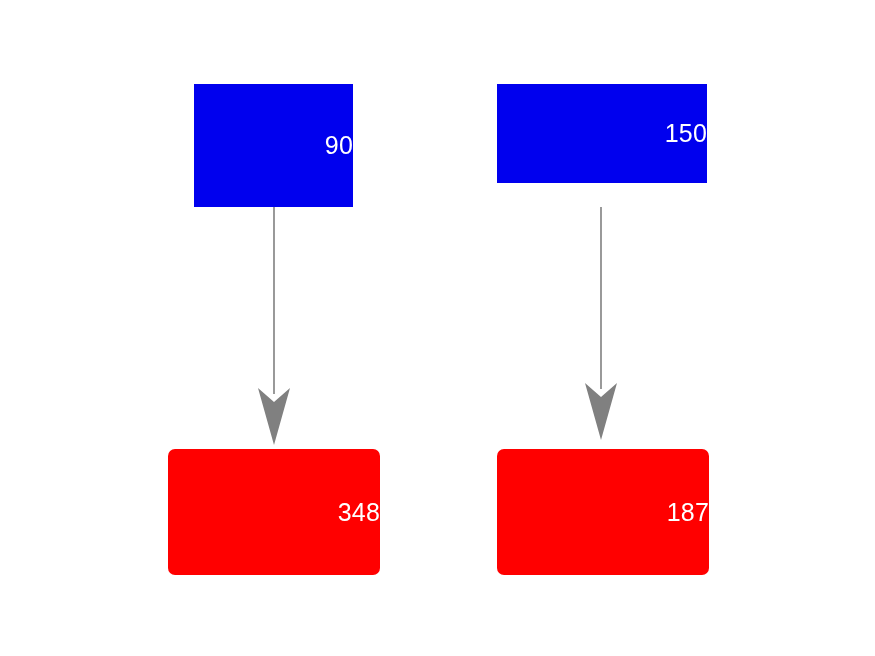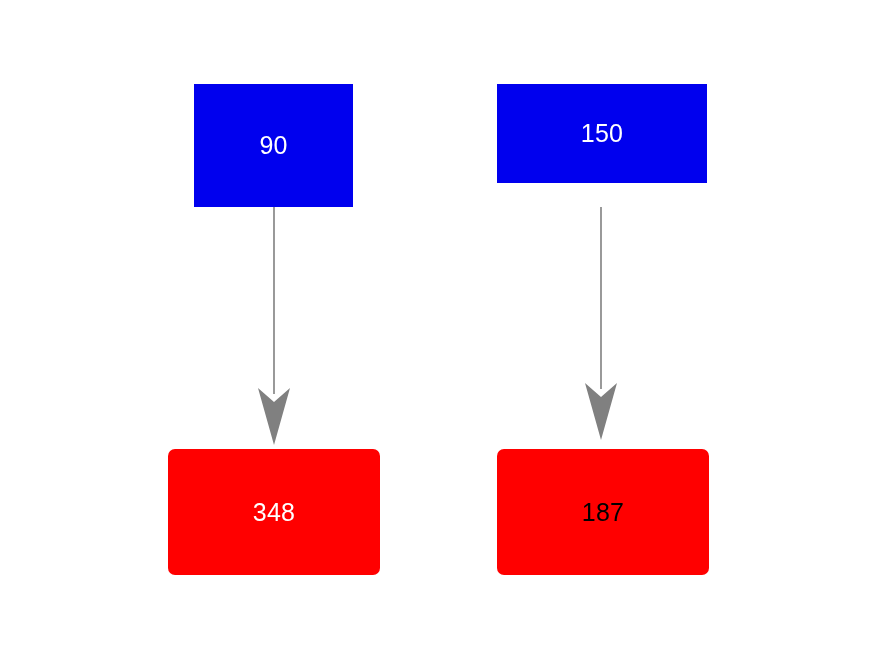--- a/index.html
+++ b/index.html
@@ -23,21 +23,21 @@
     left: 0;
     top: 0;
     width: 875px;
     height: 656px;
     pointer-events: none;
   }
   .node {
     position: absolute;
     display: flex;
     align-items: center;
-    justify-content: center;
+    justify-content: flex-end;
     box-sizing: border-box;
   }
   .node-label {
     color: #ffffff;
     font-family: "Liberation Sans", sans-serif;
     font-size: 25px;
     line-height: 1;
     letter-spacing: 0.2px;
     user-select: none;
   }
@@ -66,16 +66,16 @@
 
   <div class="node node-source" style="left: 497px; top: 84px; width: 210px; height: 99px; background: rgb(0, 0, 238);">
     <span class="node-label" style="color: rgb(255, 255, 255);">150</span>
   </div>
 
   <div class="node node-target" style="left: 168px; top: 449px; width: 212px; height: 126px; background: rgb(255, 0, 0);">
     <span class="node-label" style="color: rgb(255, 255, 255);">348</span>
   </div>
 
   <div class="node node-target" style="left: 497px; top: 449px; width: 212px; height: 126px; background: rgb(255, 0, 0);">
-    <span class="node-label" style="color: #000000;">187</span>
+    <span class="node-label" style="color: #ffffff;">187</span>
   </div>
 
 </div>
 
 </body></html>

